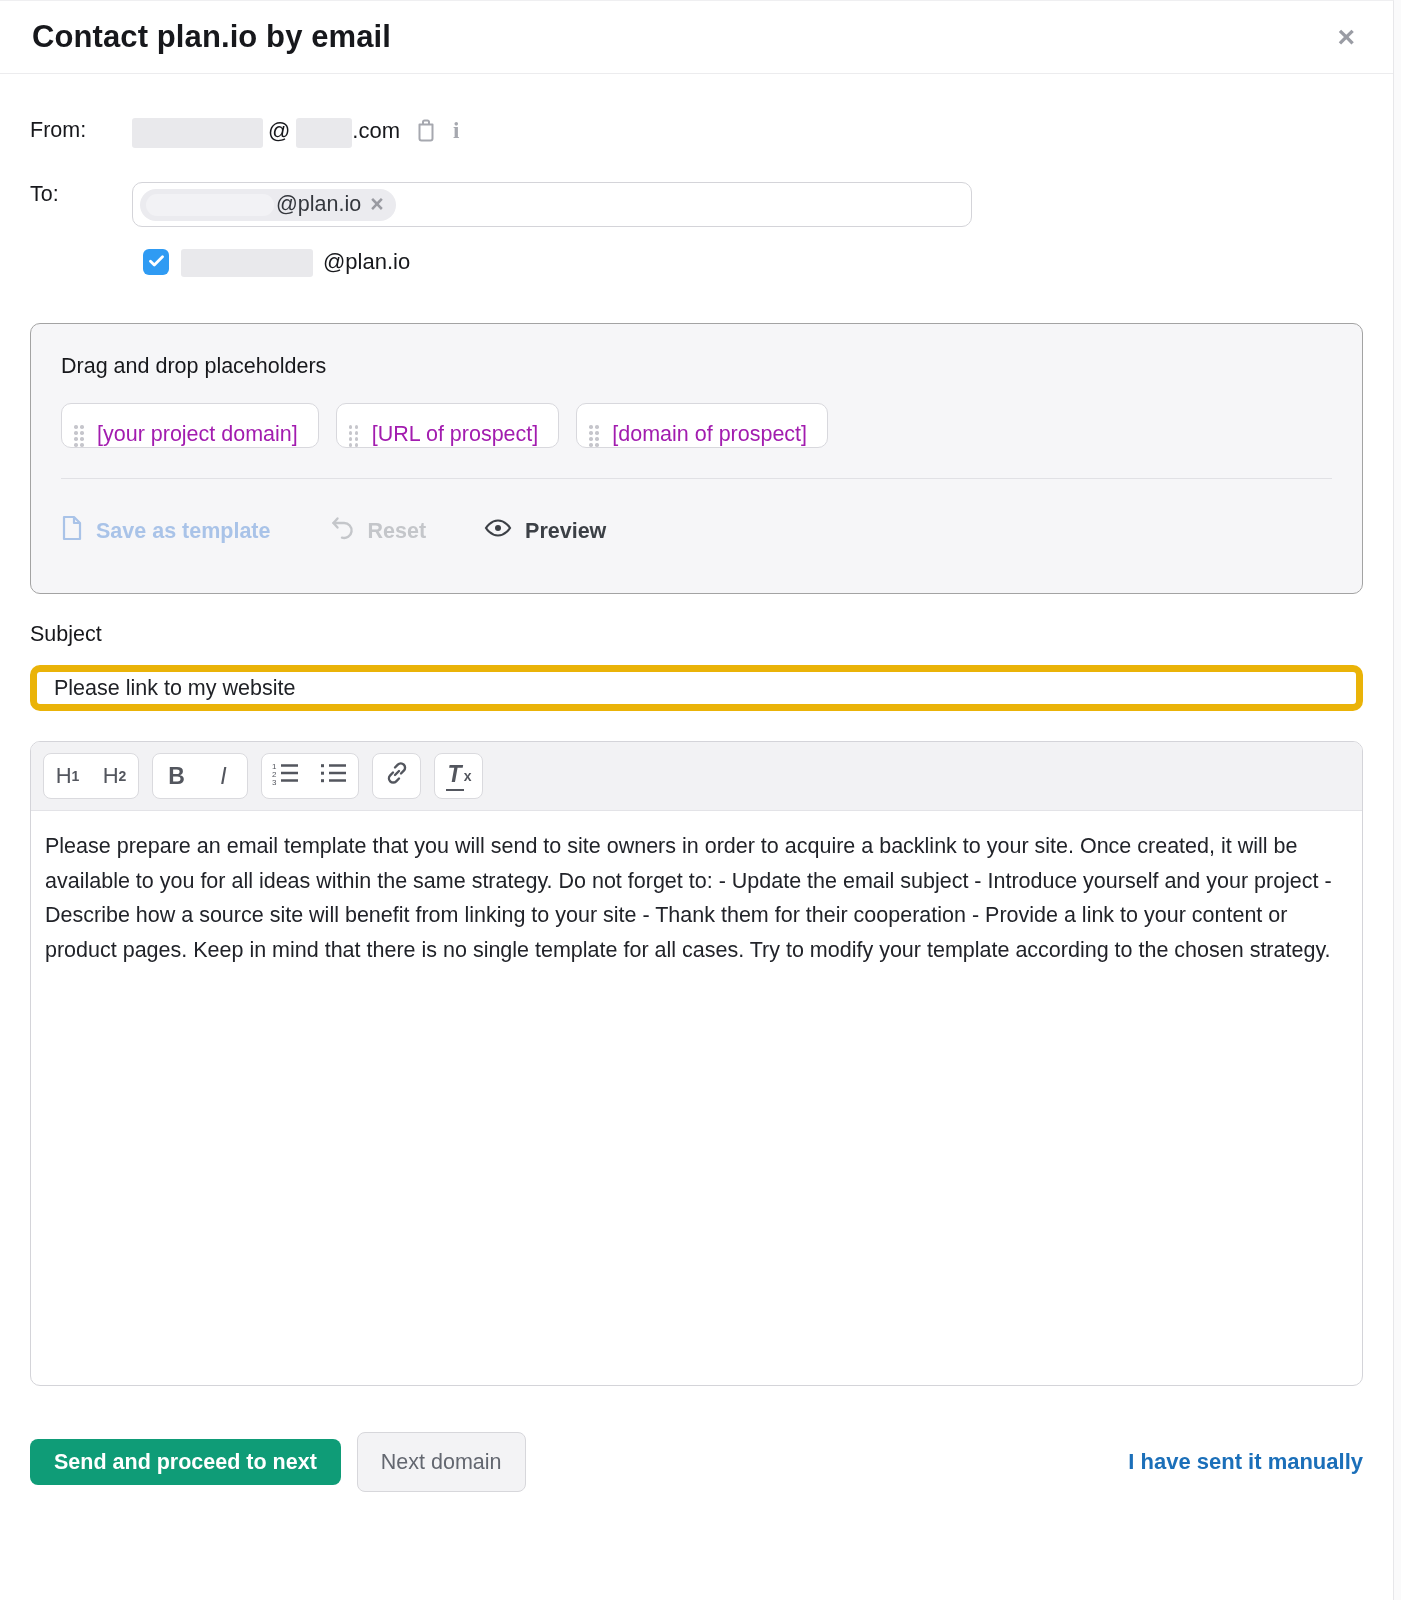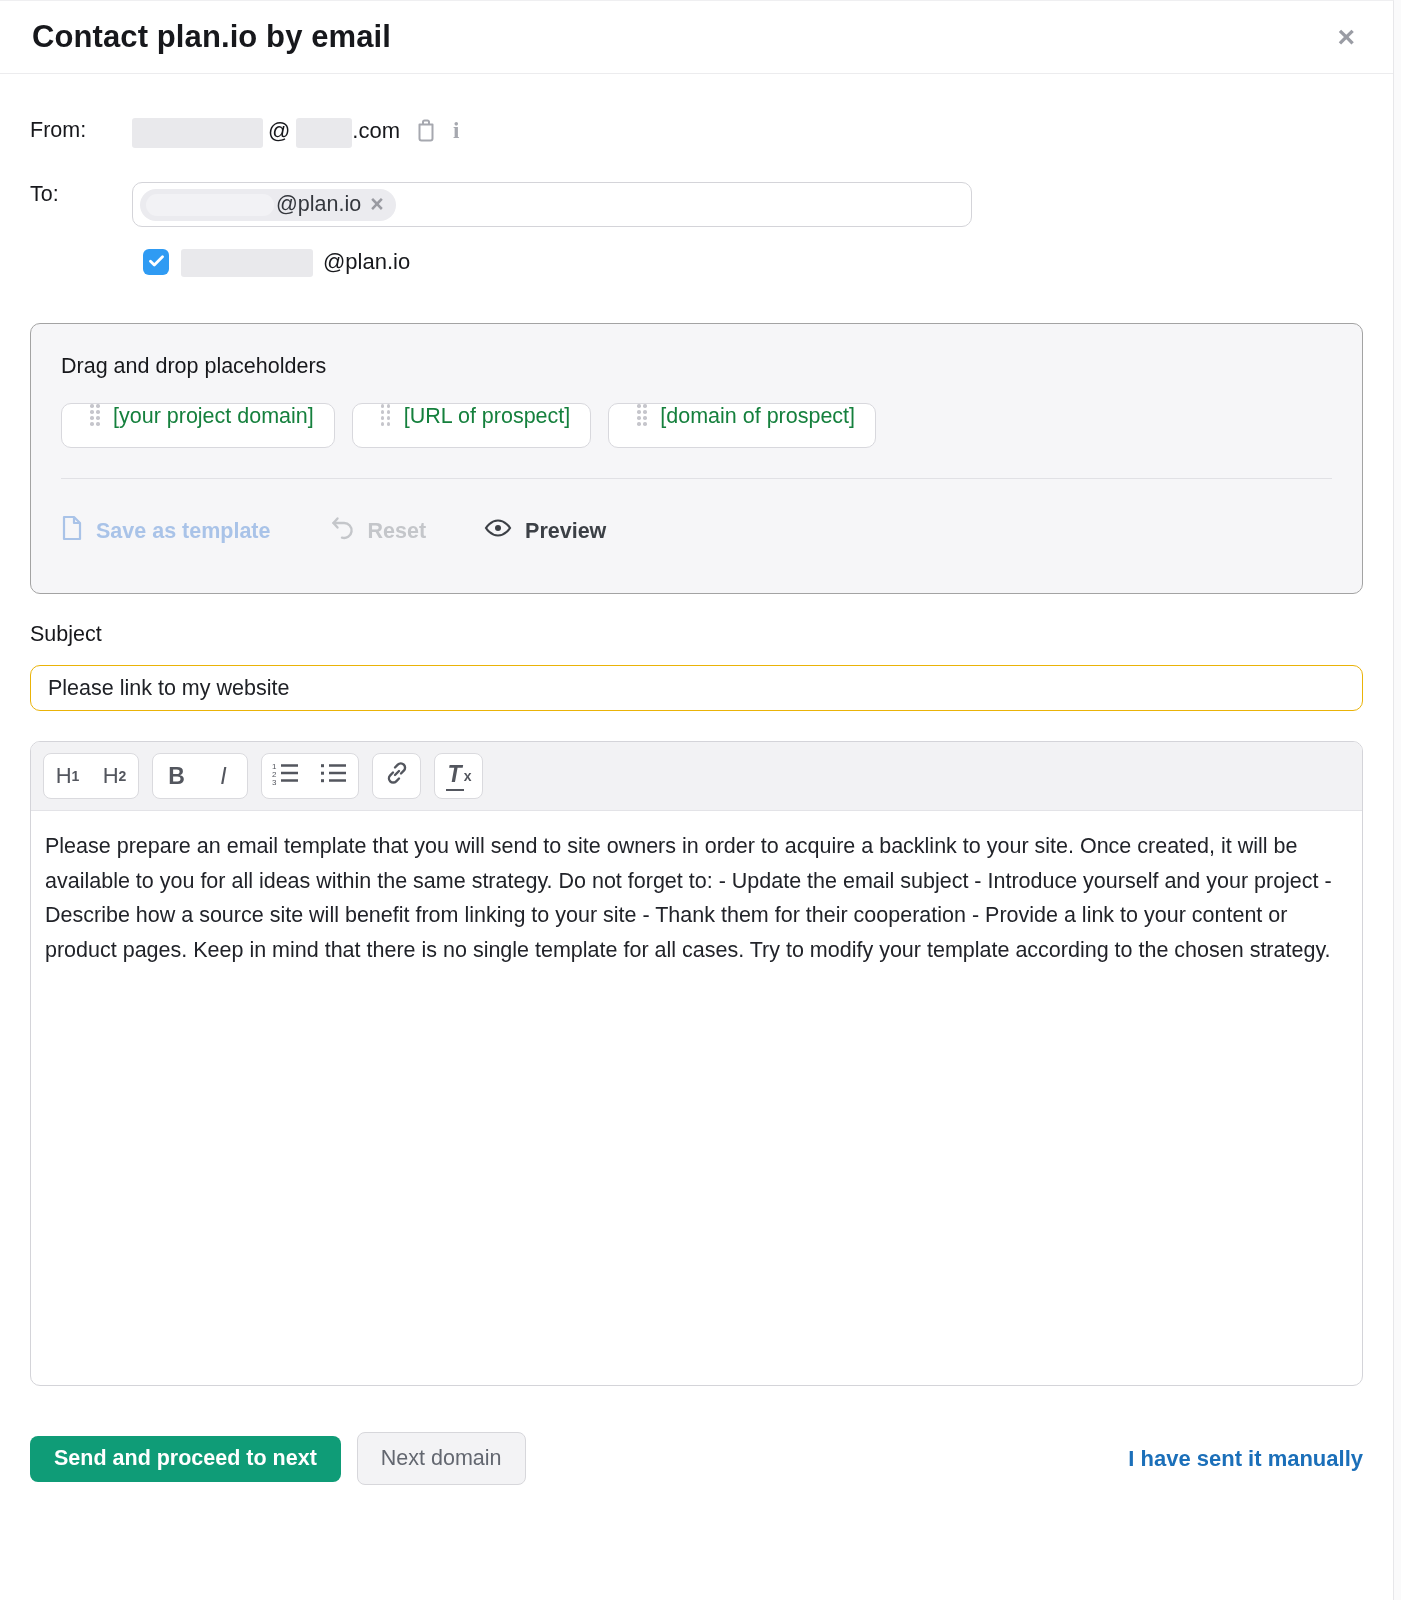--- a/index.html
+++ b/index.html
@@ -65,38 +65,38 @@
   .red-cb { width:132px; height:28px; margin:0 10px 0 12px; }
   .cb-domain { font-size:22px; color:#17181c; }
   
   .panel {
     margin-top:46px; background:#f6f6f8; border:1px solid #a3a3a3; border-radius:10px;
     padding:30px 30px 46px 30px;
   }
   .panel-title { font-size:21.5px; color:#17181c; }
   .ph-chips { display:flex; gap:17px; margin-top:24px; }
   .ph-chip {
-    display:flex; align-items:flex-start; gap:13px; background:#fff;
-    border:1px solid #d8d8dd; border-radius:10px; padding:0 20px 0 28px; height:45px;
-    font-size:21.5px; color:#15803d; cursor:grab;
+    display:flex; align-items:flex-end; gap:13px; background:#fff;
+    border:1px solid #d8d8dd; border-radius:10px; padding:0 20px 0 12px; height:45px;
+    font-size:21.5px; color:#a21caf; cursor:grab;
   }
   .dots { display:grid; grid-template-columns:repeat(2,4px); grid-auto-rows:4px; gap:2px; }
   .dots i { width:3.5px; height:3.5px; border-radius:50%; background:#c6c6cc; }
   .panel-divider { border:none; border-top:1px solid #e1e1e5; margin-top:30px; }
   .panel-actions { display:flex; align-items:center; gap:58px; margin-top:36px; }
   .panel-action { background:none; border:none; display:flex; align-items:center; gap:13px;
                   font-size:21.5px; font-weight:600; cursor:pointer;
                   font-family:"Liberation Sans","DejaVu Sans",sans-serif; }
   .act-save  { color:#a9c3e8; }
   .act-reset { color:#c4c6ca; }
   .act-preview { color:#3c4046;align-items:center; }
   
   .subject-label { margin-top:28px; font-size:21.5px; color:#17181c; }
   .subject-input {
-    margin-top:18px; width:100%; height:46px; border:1px solid #eab308; border-radius:10px;
+    margin-top:18px; width:100%; height:46px; border:7px solid #eab308; border-radius:10px;
     padding:0 17px; font-size:21.5px; color:#202227;
     font-family:"Liberation Sans","DejaVu Sans",sans-serif;
   }
   
   .editor { margin-top:30px; border:1px solid #d4d4d9; border-radius:10px; height:645px;
             display:flex; flex-direction:column; overflow:hidden; }
   .toolbar { background:#f2f2f4; border-bottom:1px solid #e3e3e7; padding:11px 12px;
              display:flex; gap:13px; }
   .tb-group { display:flex; background:#fff; border:1px solid #dadade; border-radius:8px; }
   .tb-btn {
@@ -112,21 +112,21 @@
   .editor-body { flex:1; padding:18px 14px; font-size:21.5px; line-height:34.5px; color:#212329; }
   
   .footer { display:flex; align-items:center; margin-top:46px; padding-bottom:24px; }
   .btn-send {
     background:#0f9c77; color:#fff; border:none; border-radius:8px; height:46px;
     padding:0 24px; font-size:21.5px; font-weight:700; cursor:pointer;
     font-family:"Liberation Sans","DejaVu Sans",sans-serif;
   }
   .btn-next {
     margin-left:16px; background:#f3f3f5; color:#636770; border:1px solid #d7d7db;
-    border-radius:8px; height:53px; padding:0 23px; font-size:21.5px; cursor:pointer;
+    border-radius:8px; height:60px; padding:0 23px; font-size:21.5px; cursor:pointer;
     font-family:"Liberation Sans","DejaVu Sans",sans-serif;
   }
   .link-manual { margin-left:auto; font-size:22px; font-weight:600; color:#1b6fb9;
                  background:none; border:none; cursor:pointer;
                  font-family:"Liberation Sans","DejaVu Sans",sans-serif; }
 </style>
 </head>
 <body>
 
 <div class="modal">

